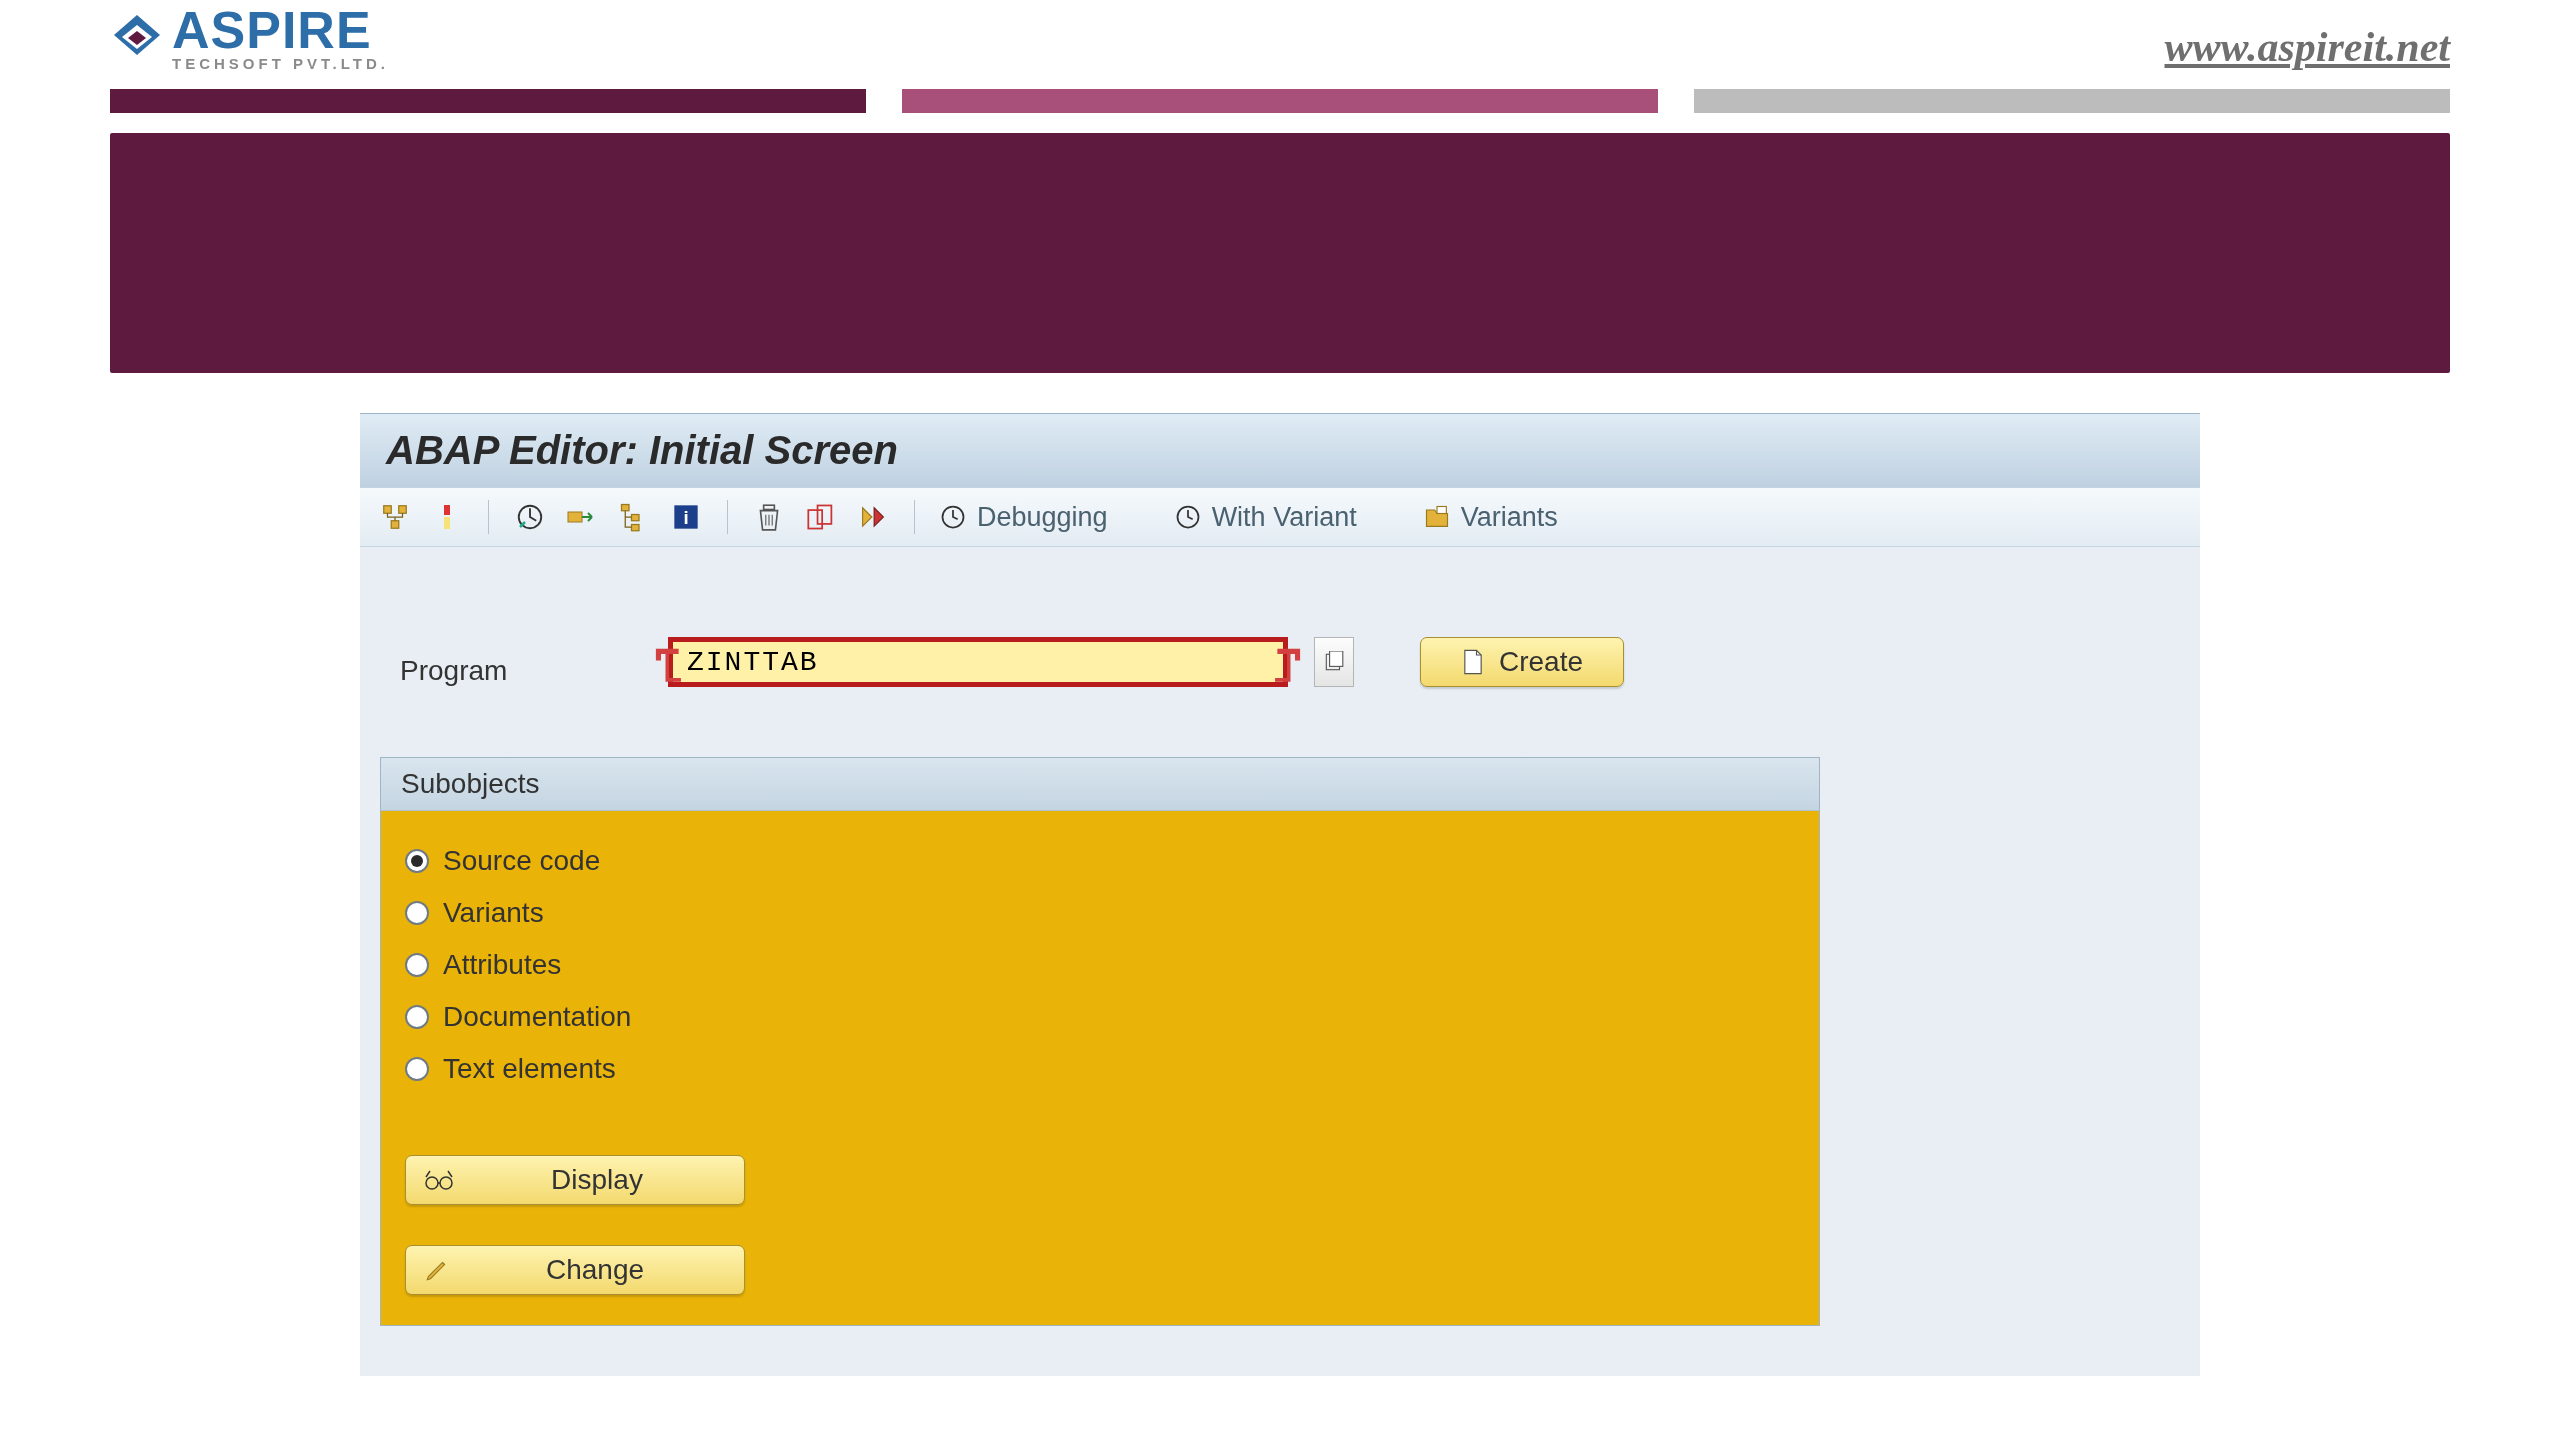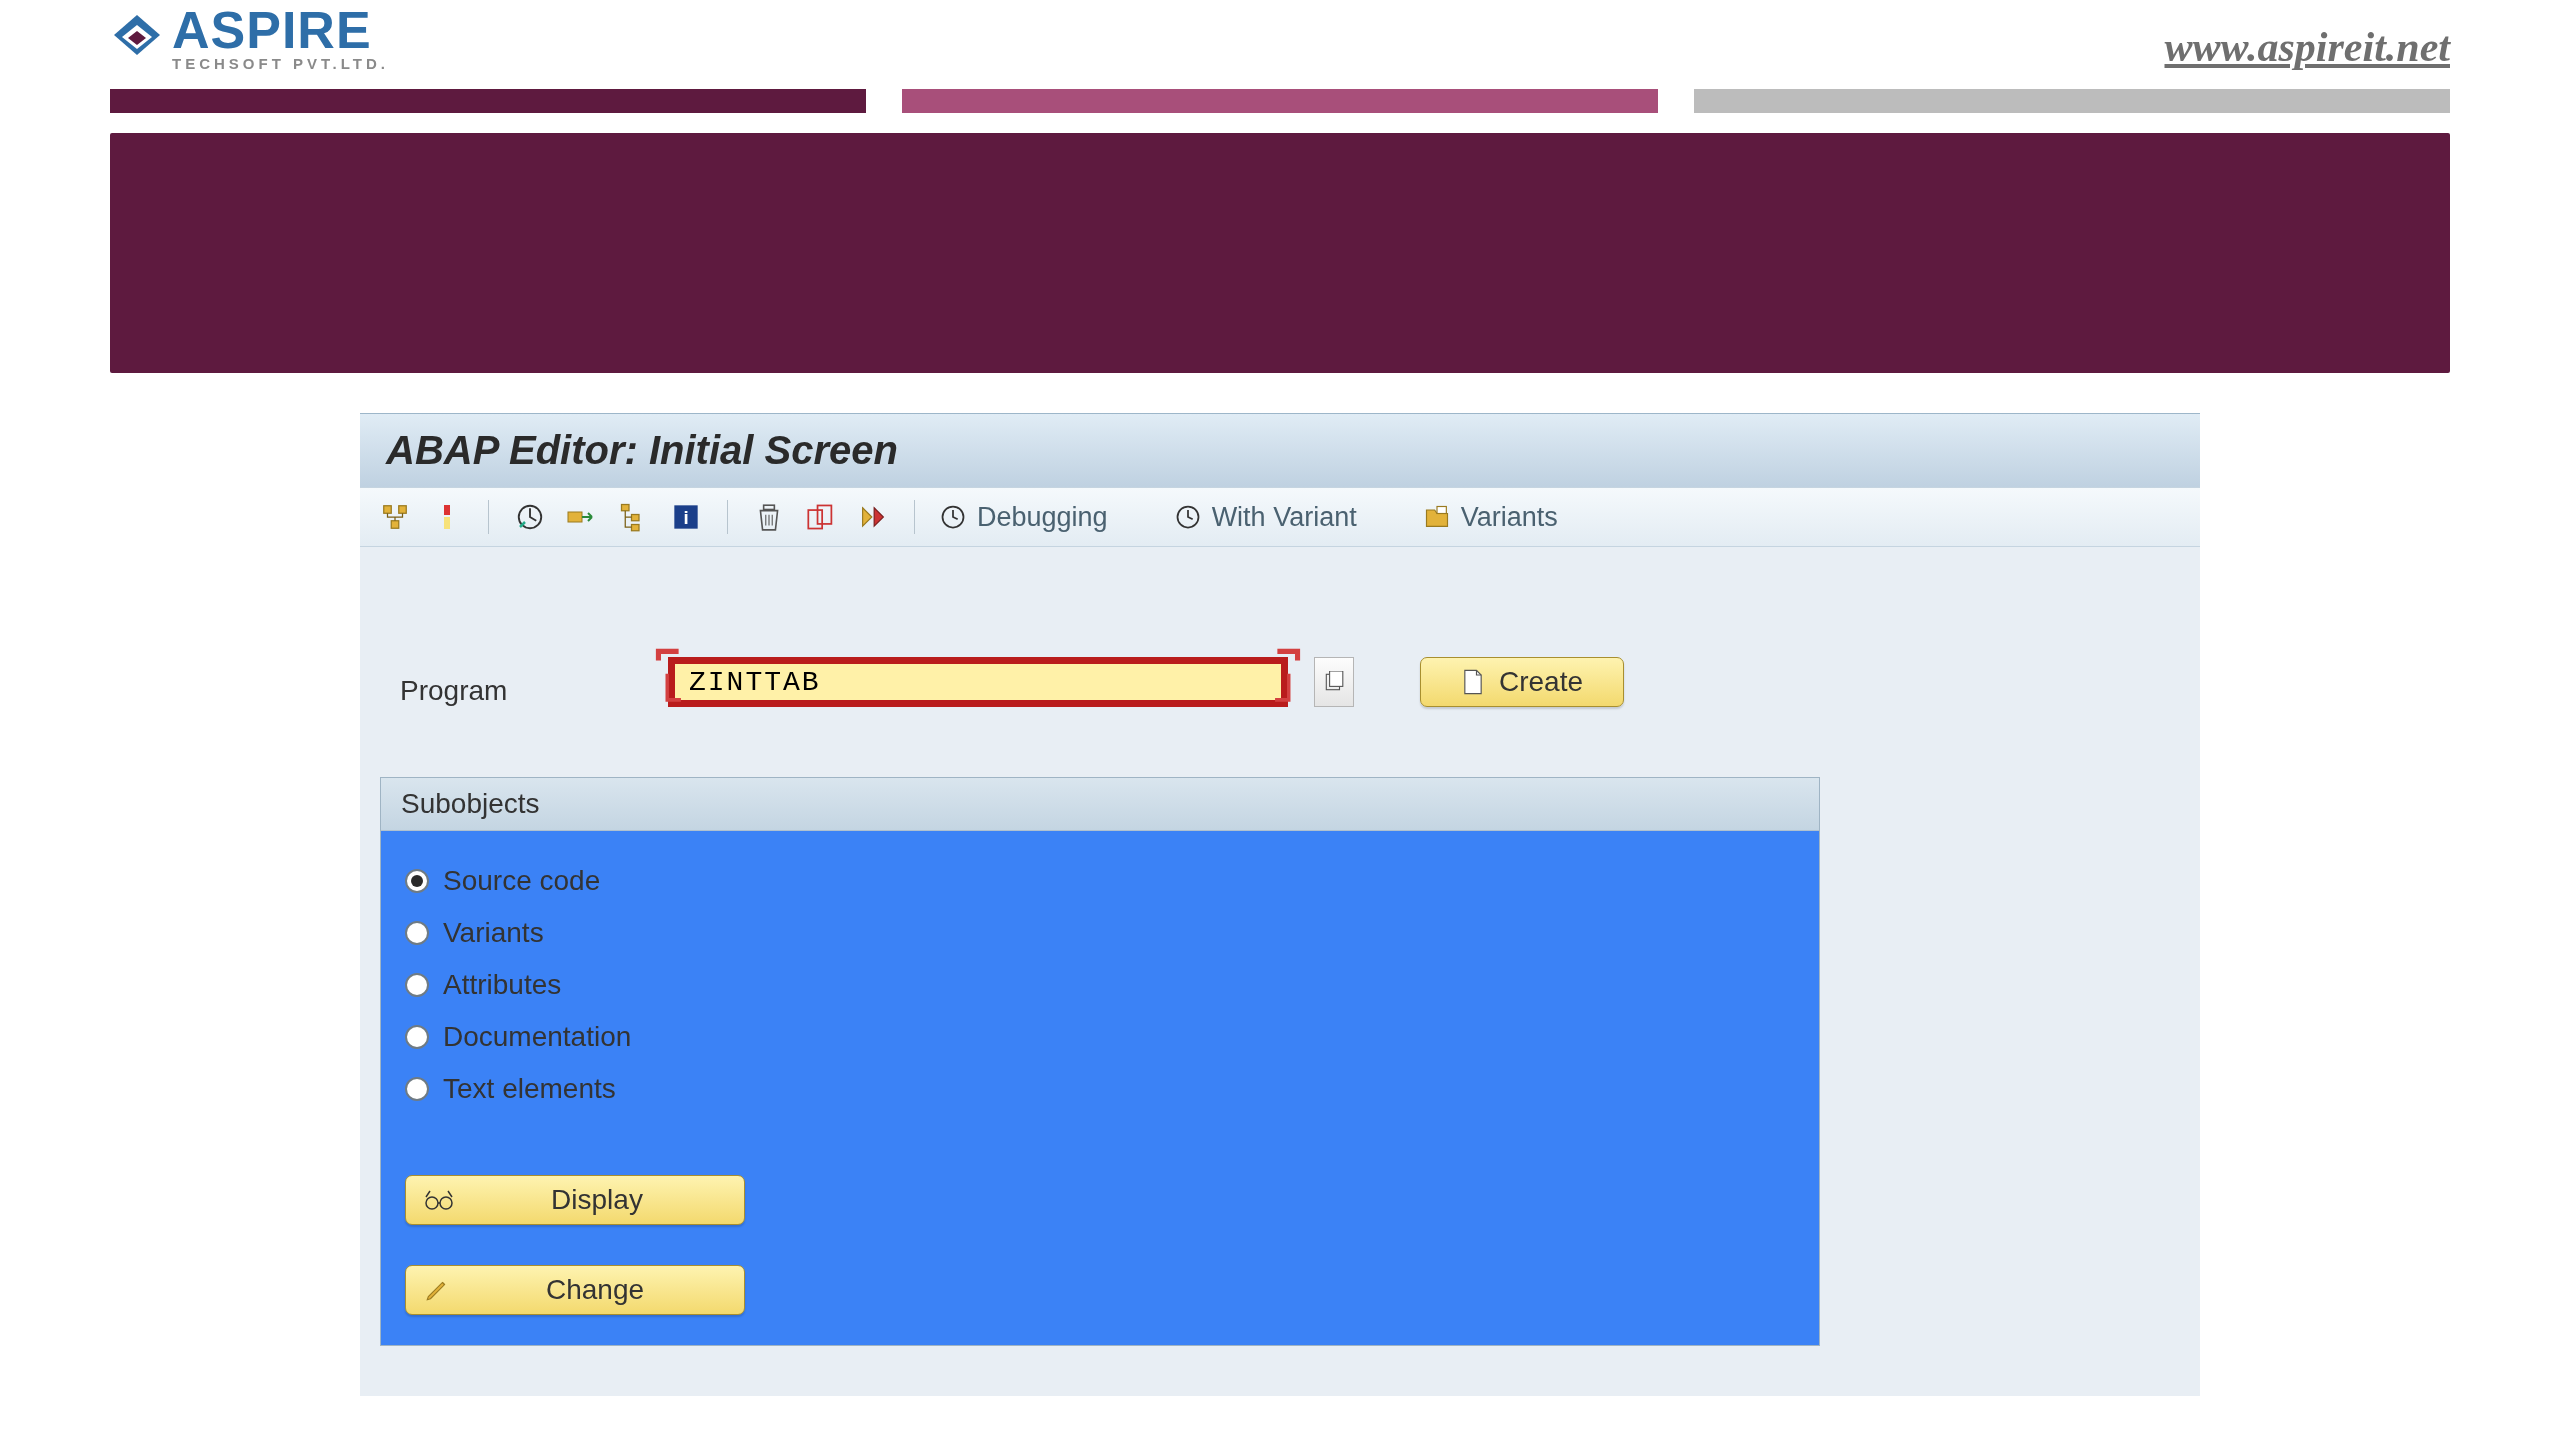--- a/index.html
+++ b/index.html
@@ -140,26 +140,25 @@
   }
   .program-input-wrap {
     position: relative;
     display: flex;
     align-items: center;
   }
   .program-input {
     width: 620px;
     height: 50px;
     background: #fff1a8;
-    border: 7px solid #b91c1c;
+    border: 5px solid #b91c1c;
     font-family: Consolas, "Courier New", monospace;
     font-size: 28px;
     padding: 0 14px;
     letter-spacing: 2px;
-    margin-top: 20px;
   }
   .bracket {
     position: absolute;
     color: #d34040;
     font-size: 44px;
     font-weight: 700;
     font-family: Consolas, monospace;
   }
   .bracket.left  { left: -14px;  top: -10px; }
   .bracket.left2 { left: -14px;  bottom: -18px; }
@@ -188,21 +187,21 @@
     font-size: 28px;
     color: #333;
     border-radius: 7px;
     box-shadow: 0 2px 2px rgba(0,0,0,.15);
   }
 
   .subobjects {
     margin-top: 70px;
     width: 1440px;
     border: 1px solid #9fb4c4;
-    background: #3b82f6;
+    background: #eab308;
   }
   .subobjects-title {
     background: linear-gradient(#d9e5ee, #c4d5e2);
     padding: 10px 20px;
     font-size: 28px;
     color: #333;
     border-bottom: 1px solid #b0c1cf;
   }
   .subobjects-body {
     padding: 24px 24px 30px;

